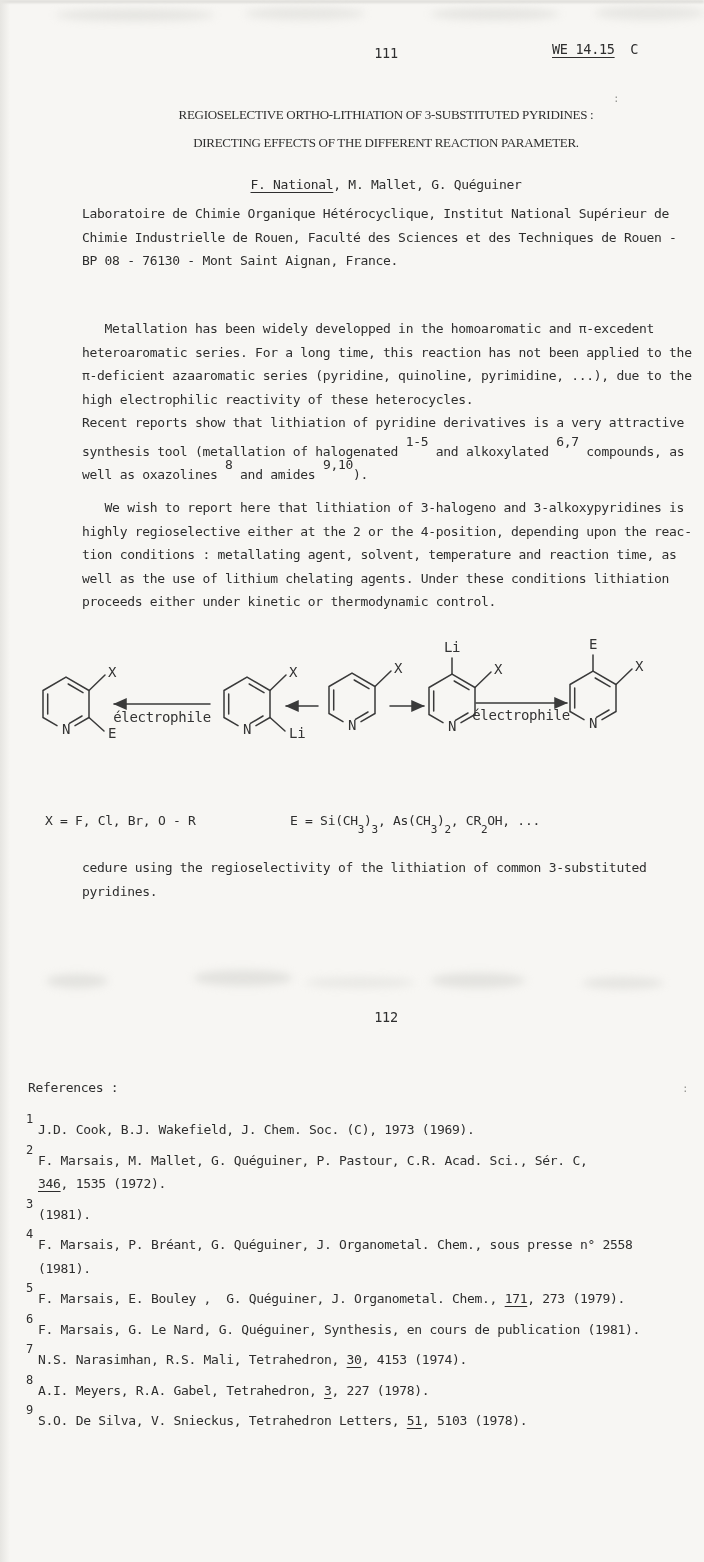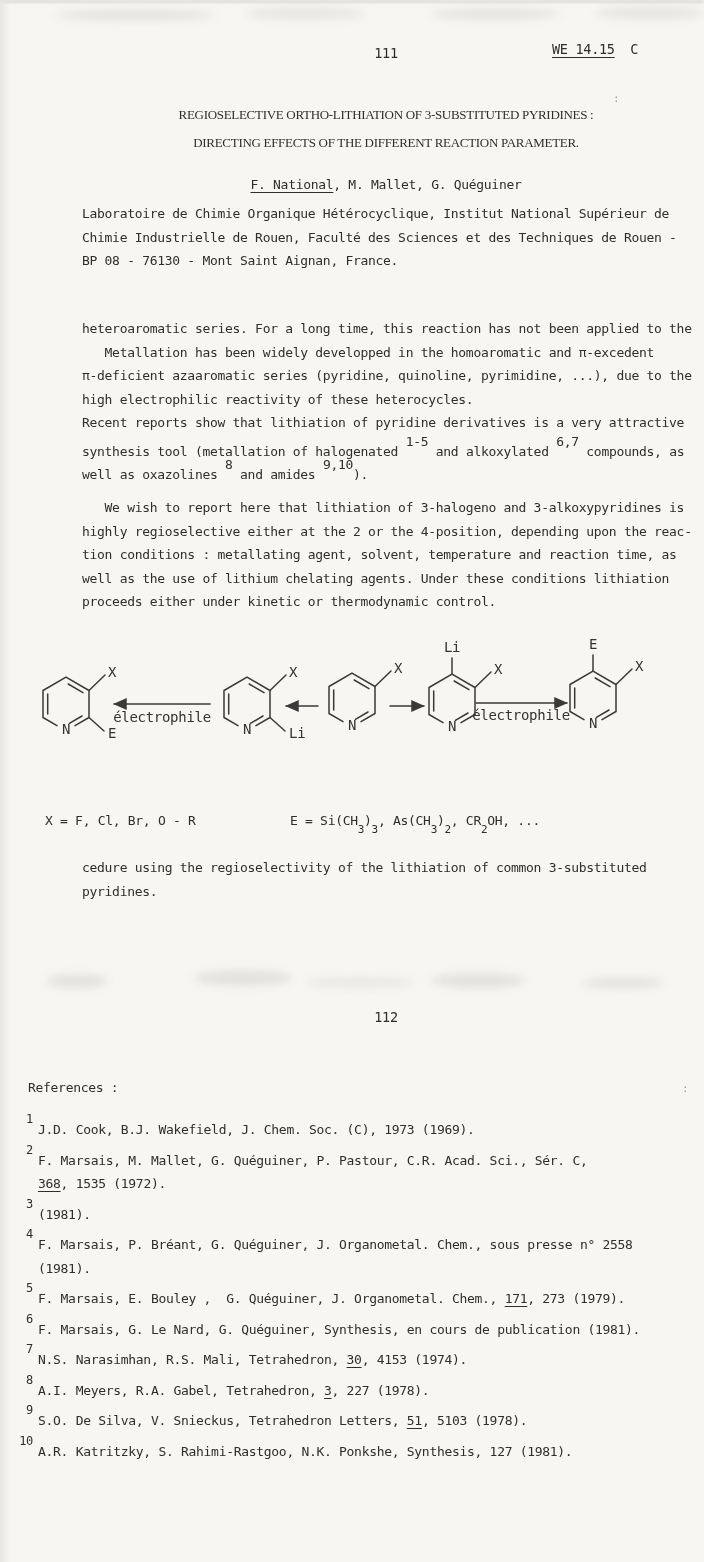--- a/index.html
+++ b/index.html
@@ -69,22 +69,22 @@
       <div class="tline"><span class="u">F. National</span>, M. Mallet, G. Quéguiner</div>
     </div>
 
   <div class="tblock" style="left:38px;top:202px">
       <div class="tline">Laboratoire de Chimie Organique Hétérocyclique, Institut National Supérieur de</div>
       <div class="tline">Chimie Industrielle de Rouen, Faculté des Sciences et des Techniques de Rouen -</div>
       <div class="tline">BP 08 - 76130 - Mont Saint Aignan, France.</div>
     </div>
 
   <div class="tblock" style="left:38px;top:317px">
+      <div class="tline">   Metallation has been widely developped in the homoaromatic and π-excedent</div>
       <div class="tline">heteroaromatic series. For a long time, this reaction has not been applied to the</div>
-      <div class="tline">   Metallation has been widely developped in the homoaromatic and π-excedent</div>
       <div class="tline">π-deficient azaaromatic series (pyridine, quinoline, pyrimidine, ...), due to the</div>
       <div class="tline">high electrophilic reactivity of these heterocycles.</div>
       <div class="tline">Recent reports show that lithiation of pyridine derivatives is a very attractive</div>
       <div class="tline">synthesis tool (metallation of halogenated <sup>1-5</sup> and alkoxylated <sup>6,7</sup> compounds, as</div>
       <div class="tline">well as oxazolines <sup>8</sup> and amides <sup>9,10</sup>).</div>
     </div>
 
   <div class="tblock" style="left:38px;top:496px">
       <div class="tline">   We wish to report here that lithiation of 3-halogeno and 3-alkoxypyridines is</div>
       <div class="tline">highly regioselective either at the 2 or the 4-position, depending upon the reac-</div>
@@ -184,21 +184,21 @@
   <div class="abs" style="left:28px;top:1080px;white-space:pre">References :</div>
 
   <div class="refs">
       <div class="ref-row">
         <span class="rsup">1</span>
         <div class="tline">J.D. Cook, B.J. Wakefield, J. Chem. Soc. (C), 1973 (1969).</div>
       </div>
       <div class="ref-row">
         <span class="rsup">2</span>
         <div class="tline">F. Marsais, M. Mallet, G. Quéguiner, P. Pastour, C.R. Acad. Sci., Sér. C,</div>
-        <div class="tline"><span class="u">368</span>, 1535 (1972).</div>
+        <div class="tline"><span class="u">346</span>, 1535 (1972).</div>
       </div>
       <div class="ref-row">
         <span class="rsup">3</span>
         <div class="tline">(1981).</div>
       </div>
       <div class="ref-row">
         <span class="rsup">4</span>
         <div class="tline">F. Marsais, P. Bréant, G. Quéguiner, J. Organometal. Chem., sous presse n° 2558</div>
         <div class="tline">(1981).</div>
       </div>
@@ -215,19 +215,15 @@
         <div class="tline">N.S. Narasimhan, R.S. Mali, Tetrahedron, <span class="u">30</span>, 4153 (1974).</div>
       </div>
       <div class="ref-row">
         <span class="rsup">8</span>
         <div class="tline">A.I. Meyers, R.A. Gabel, Tetrahedron, <span class="u">3</span>, 227 (1978).</div>
       </div>
       <div class="ref-row">
         <span class="rsup">9</span>
         <div class="tline">S.O. De Silva, V. Snieckus, Tetrahedron Letters, <span class="u">51</span>, 5103 (1978).</div>
       </div>
-      <div class="ref-row">
-        <span class="rsup">10</span>
-        <div class="tline">A.R. Katritzky, S. Rahimi-Rastgoo, N.K. Ponkshe, Synthesis, 127 (1981).</div>
-      </div>
     </div>
 
 </div>
 
 </body></html>

